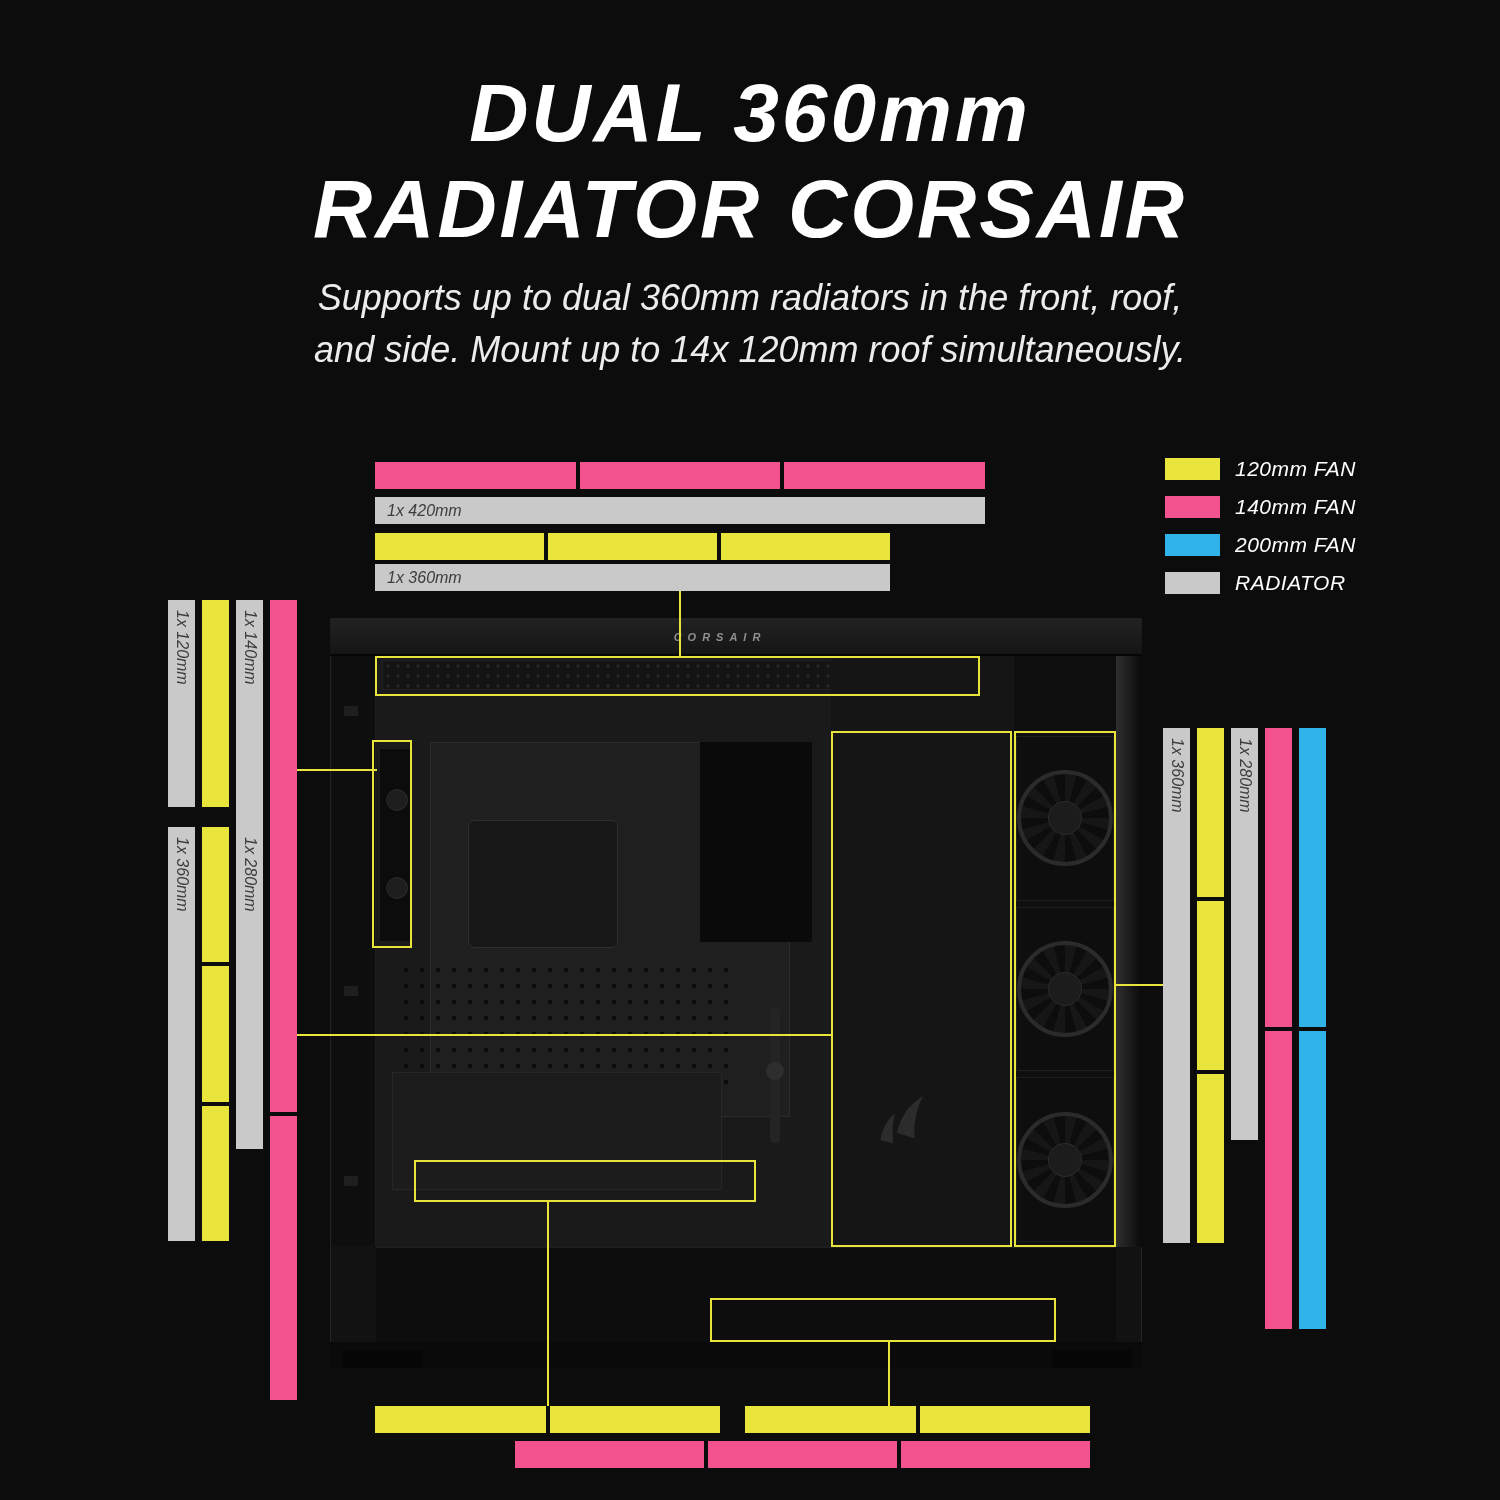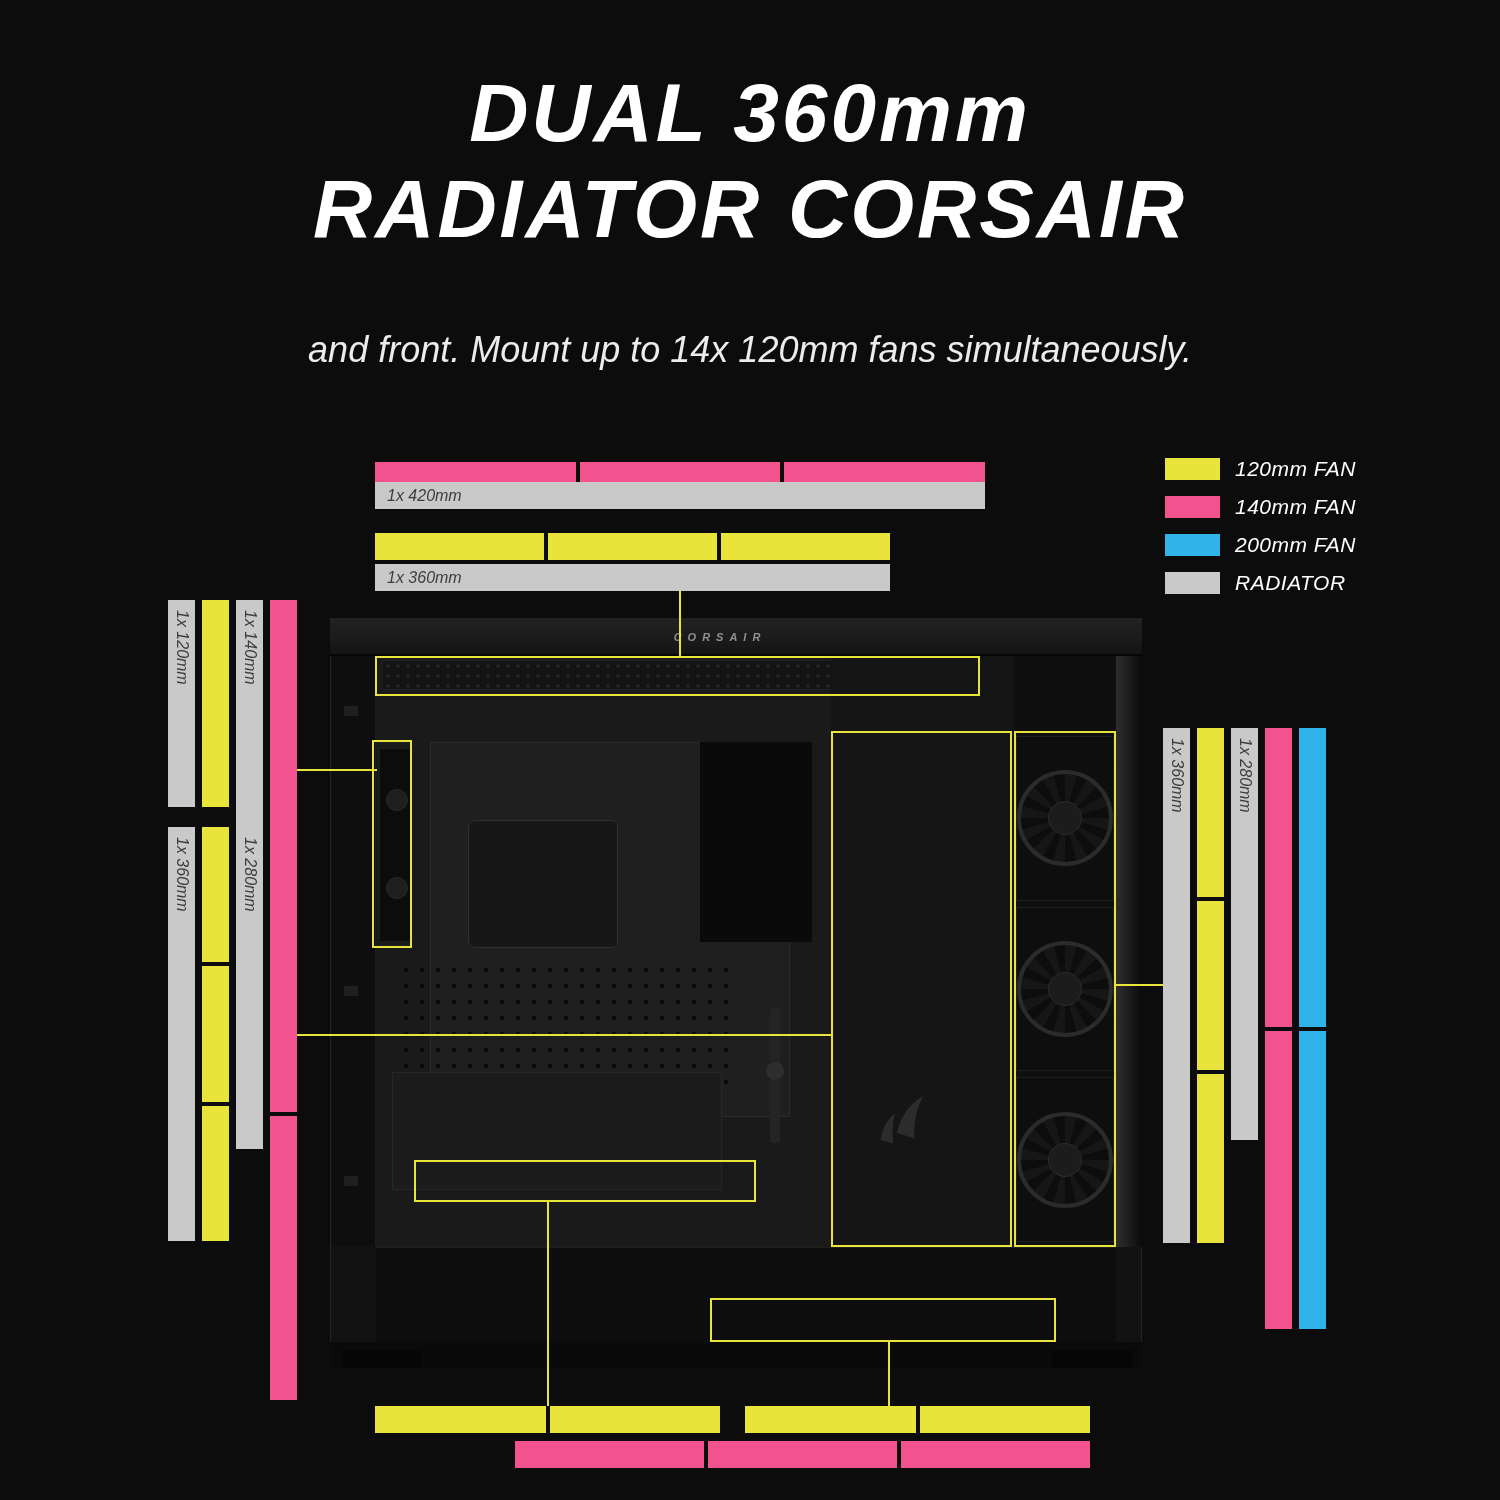--- a/index.html
+++ b/index.html
@@ -65,21 +65,22 @@
   #front-fan{left:379px;top:748px;width:33px;height:194px;background:#0c0c0c;border:1px solid #1d1d1d;}
   .front-fan-hub{position:absolute;left:6px;width:20px;height:20px;border-radius:50%;background:#1e1e1e;border:1px solid #2a2a2a;}
 </style>
 </head>
 <body>
 
 <div id="stage">
 
   <div class="title-line" style="top:72px;">DUAL 360mm</div>
   <div class="title-line" style="top:168px;">RADIATOR CORSAIR</div>
-  <div class="subtitle-line" style="top:332px;">and front. Mount up to 14x 120mm fans simultaneously.</div>
+  <div class="subtitle-line" style="top:280px;">Supports up to dual 360mm radiators in the front, roof,</div>
+  <div class="subtitle-line" style="top:332px;">and side. Mount up to 14x 120mm roof simultaneously.</div>
 
   <div class="casepart" id="case-body"></div>
   <div class="casepart" id="case-roof"></div>
   <div class="casepart" id="corsair-logo">CORSAIR</div>
   <div class="casepart" id="case-rear">
     <div class="rear-detail" style="left:12px;top:50px;"></div>
     <div class="rear-detail" style="left:12px;top:330px;"></div>
     <div class="rear-detail" style="left:12px;top:520px;"></div>
   </div>
   <div class="casepart" id="case-interior"></div>
@@ -139,21 +140,21 @@
       <div class="annot-line" style="background: rgb(233, 228, 60); left: 1116px; top: 984px; width: 47px; height: 2px;"></div>
       <div class="annot-line" style="background: rgb(233, 228, 60); left: 547px; top: 1202px; width: 2px; height: 204px;"></div>
       <div class="annot-line" style="background: rgb(233, 228, 60); left: 888px; top: 1342px; width: 2px; height: 64px;"></div>
     </div>
   <div id="bars-layer">
       <div class="bar horiz" style="left: 375px; top: 462px; width: 610px; height: 27px;">
         <div class="seg" style="background: rgb(242, 83, 143);"></div>
         <div class="seg" style="background: rgb(242, 83, 143);"></div>
         <div class="seg" style="background: rgb(242, 83, 143);"></div>
       </div>
-      <div class="bar horiz" style="left: 375px; top: 482px; width: 610px; height: 27px;">
+      <div class="bar horiz" style="left: 375px; top: 497px; width: 610px; height: 27px;">
         <div class="seg" style="background: rgb(201, 201, 201);"></div>
         <span class="bar-label" style="color: rgb(61, 61, 61);">1x 420mm</span>
       </div>
       <div class="bar horiz" style="left: 375px; top: 533px; width: 515px; height: 27px;">
         <div class="seg" style="background: rgb(233, 228, 60);"></div>
         <div class="seg" style="background: rgb(233, 228, 60);"></div>
         <div class="seg" style="background: rgb(233, 228, 60);"></div>
       </div>
       <div class="bar horiz" style="left: 375px; top: 564px; width: 515px; height: 27px;">
         <div class="seg" style="background: rgb(201, 201, 201);"></div>

